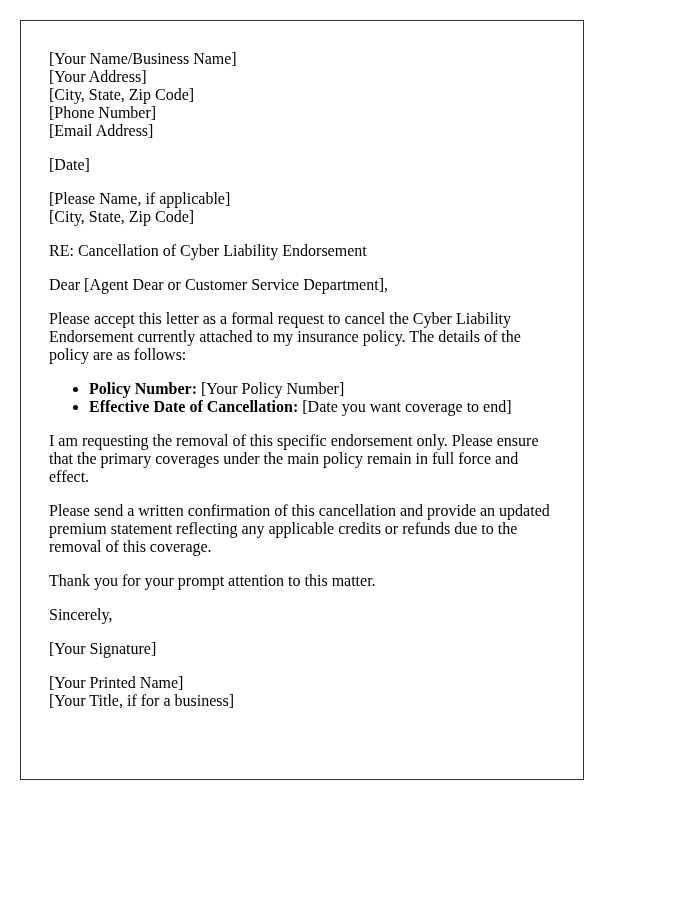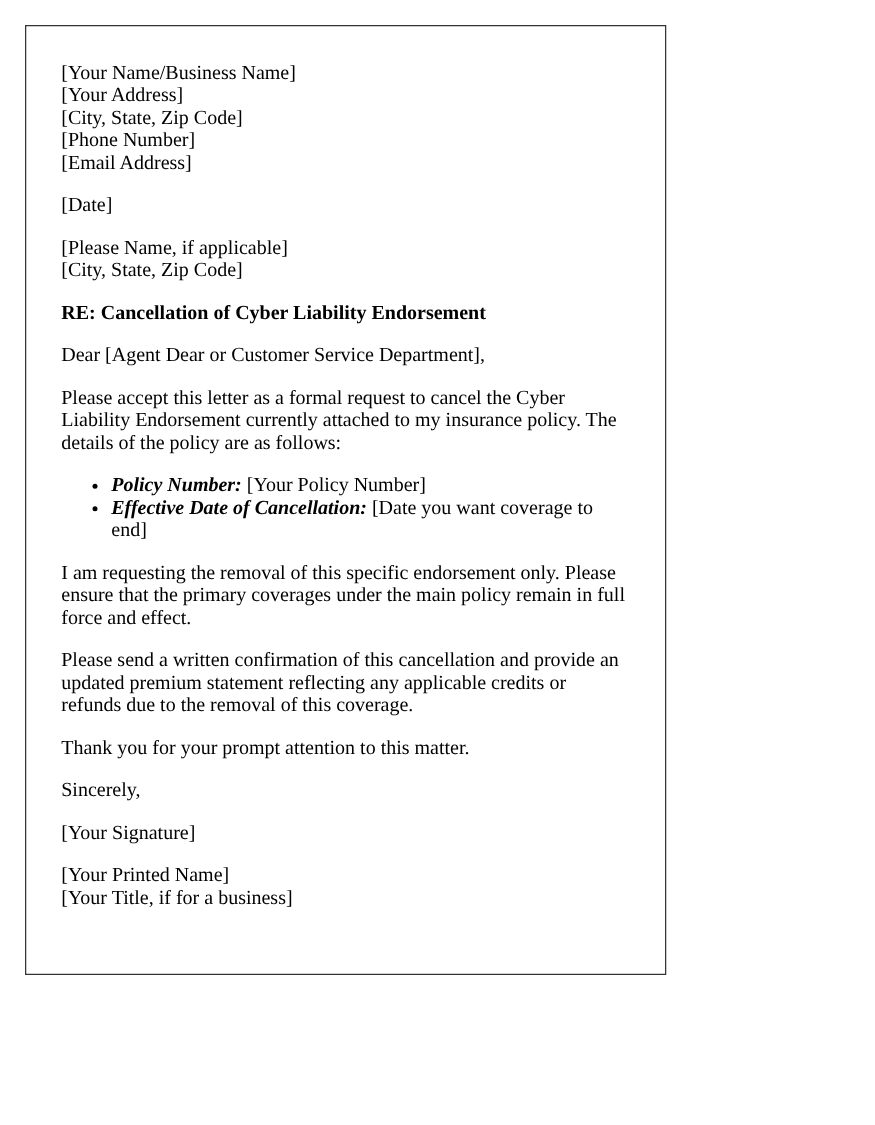--- a/index.html
+++ b/index.html
@@ -12,50 +12,50 @@
     }
     body {
       font-family: "Liberation Serif", "DejaVu Serif", serif;
       font-size: 16px;
       color: #000000;
     }
     .letter {
       position: absolute;
       left: 20px;
       top: 20px;
-      width: 513px;
+      width: 564px;
       height: 760px;
       border: 1px solid #333333;
       box-sizing: border-box;
       padding: 29px 28px 0 28px;
     }
     .block {
       margin: 0 0 16px 0;
       line-height: 18px;
     }
     .block .line {
       display: block;
     }
     p {
       margin: 0 0 16px 0;
       line-height: 18px;
     }
     .re {
-      font-weight: bold;
+      font-weight: normal;
       margin-top: 11px;
     }
     ul {
       margin: 0 0 16px 0;
       padding-left: 40px;
       line-height: 18px;
     }
     ul li {
       margin: 0;
     }
-    b { font-weight: bold; font-style: italic; }
+    b { font-weight: bold; }
   </style>
 </head>
 <body>
 
 <div class="letter">
 
   <div class="block">
     <span class="line">[Your Name/Business Name]</span>
     <span class="line">[Your Address]</span>
     <span class="line">[City, State, Zip Code]</span>

